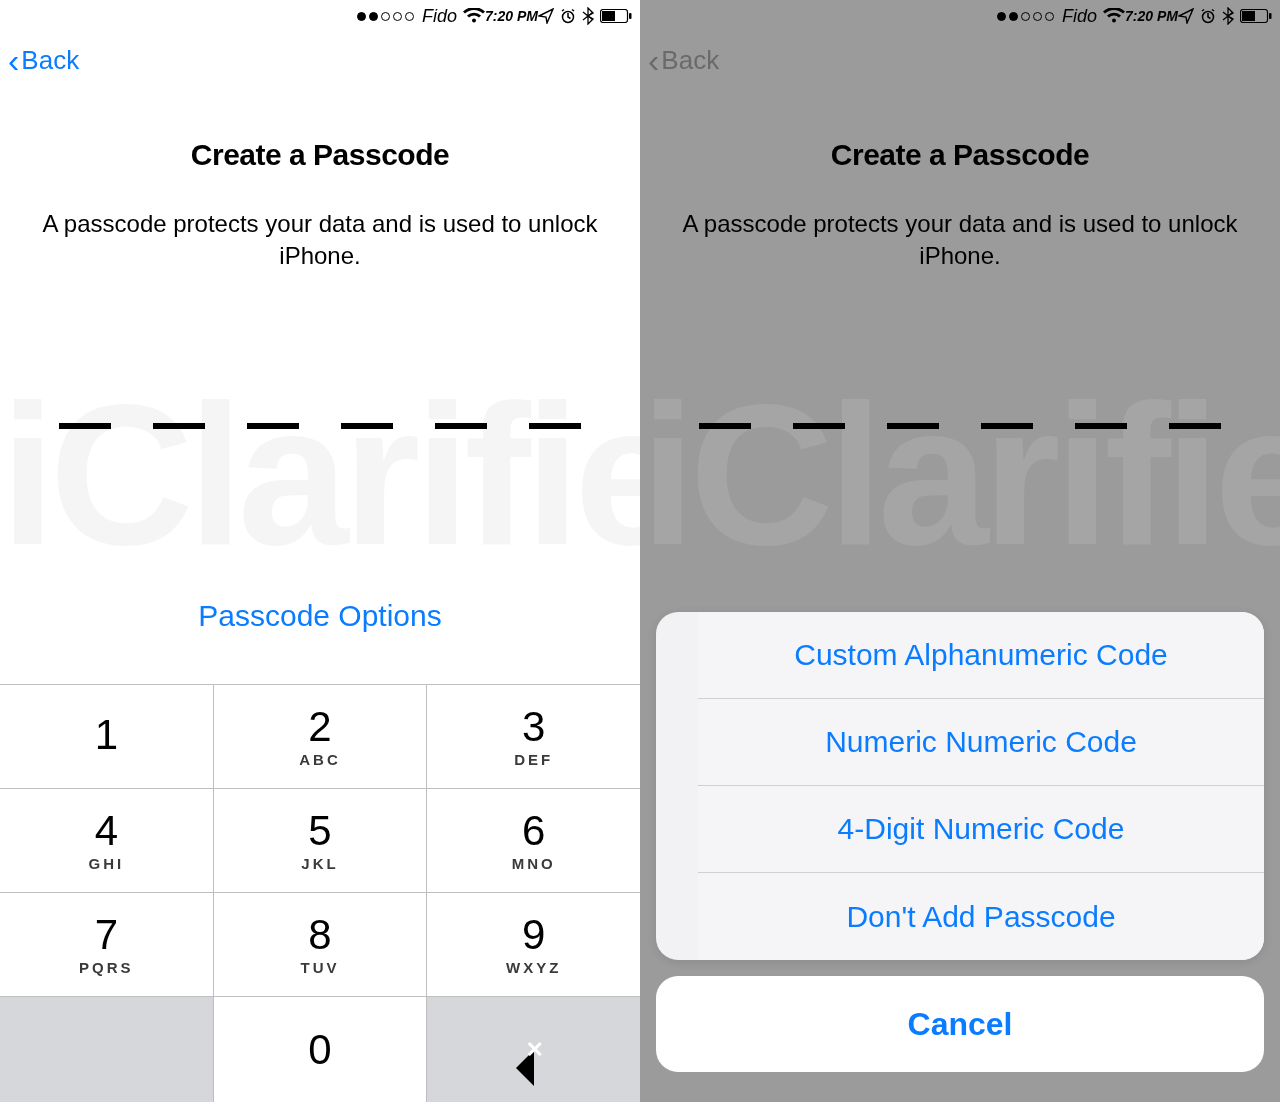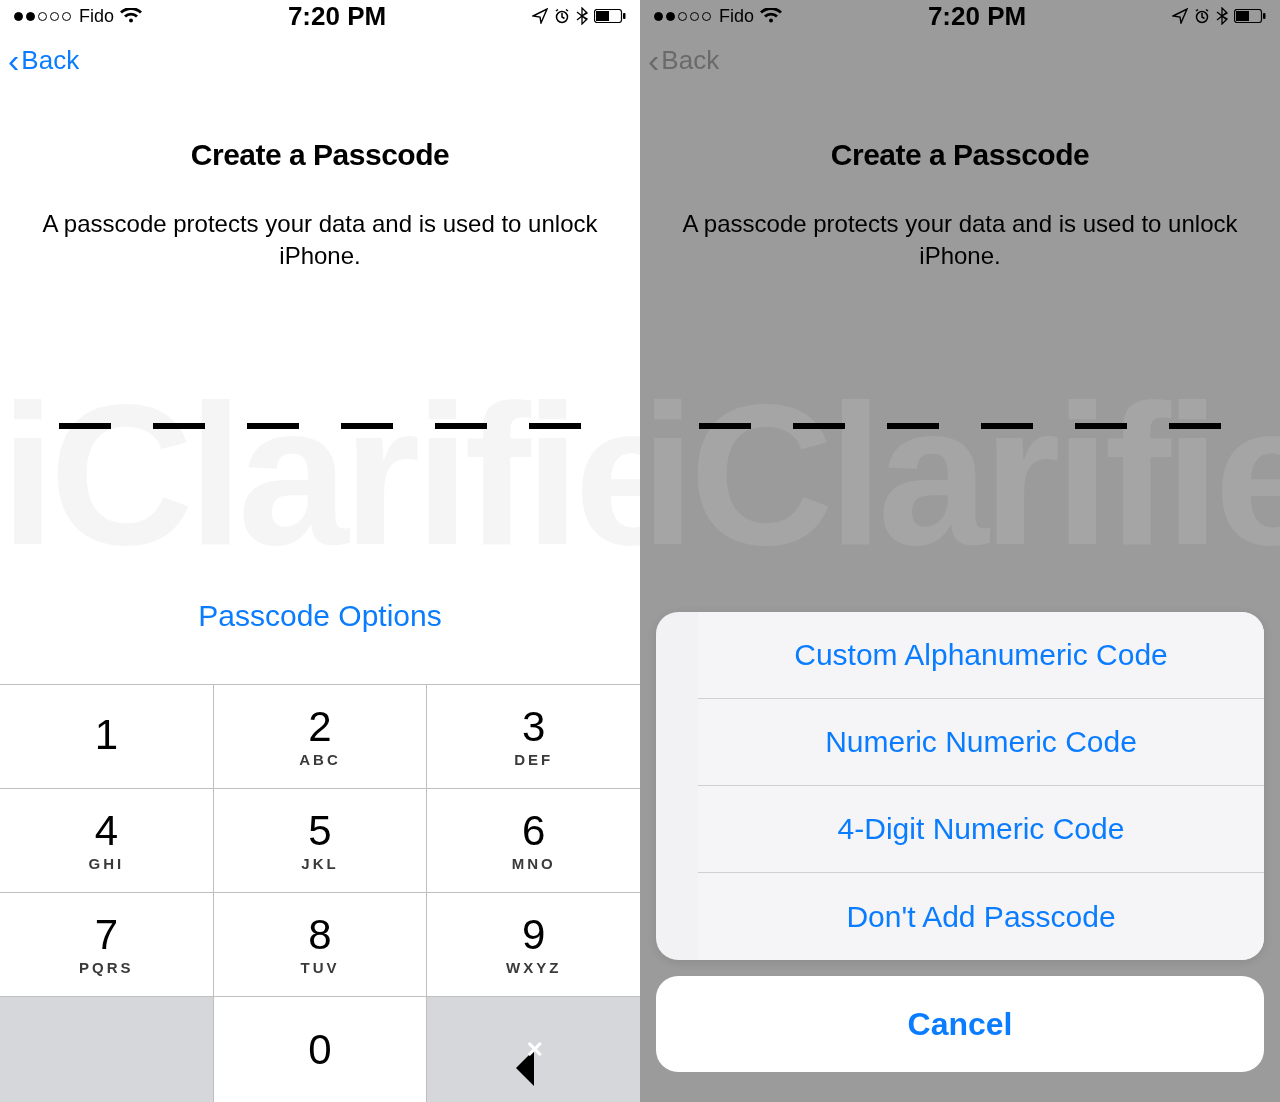--- a/index.html
+++ b/index.html
@@ -12,23 +12,23 @@
 
   .watermark {
     position:absolute; left:0; right:0; top:360px; text-align:center;
     font-size:200px; font-weight:600; letter-spacing:-6px;
     color:rgba(0,0,0,0.04); pointer-events:none; user-select:none;
     white-space:nowrap;
   }
   .screen.right .watermark { color:rgba(255,255,255,0.10); }
 
   
-  .statusbar { height:32px; display:flex; align-items:center; justify-content:space-between; padding:0 14px; font-size:18px; font-weight:500; color:#000; }
+  .statusbar { height:32px; display:flex; align-items:center; justify-content:flex-end; padding:0 8px; font-size:18px; font-weight:500; color:#000;font-style:italic; }
   .sb-left, .sb-right { display:flex; align-items:center; gap:6px; }
-  .sb-center { font-weight:600; font-size:26px; }
+  .sb-center { font-weight:600; font-size:14px; }
   .signal { display:flex; gap:3px; align-items:center; }
   .sigdot { width:9px; height:9px; border-radius:50%; border:1.5px solid #000; }
   .sigdot.filled { background:#000; }
   .carrier { font-size:18px; margin-left:2px; }
   .wifi-icon, .nav-icon, .alarm-icon, .bt-icon, .batt-icon { display:inline-flex; }
 
   
   .navbar { height:56px; display:flex; align-items:center; padding:0 8px; }
   .backbtn { display:flex; align-items:center; gap:2px; font-size:26px; font-weight:400; }
   .screen.left .backbtn { color:#0a7cff; }

